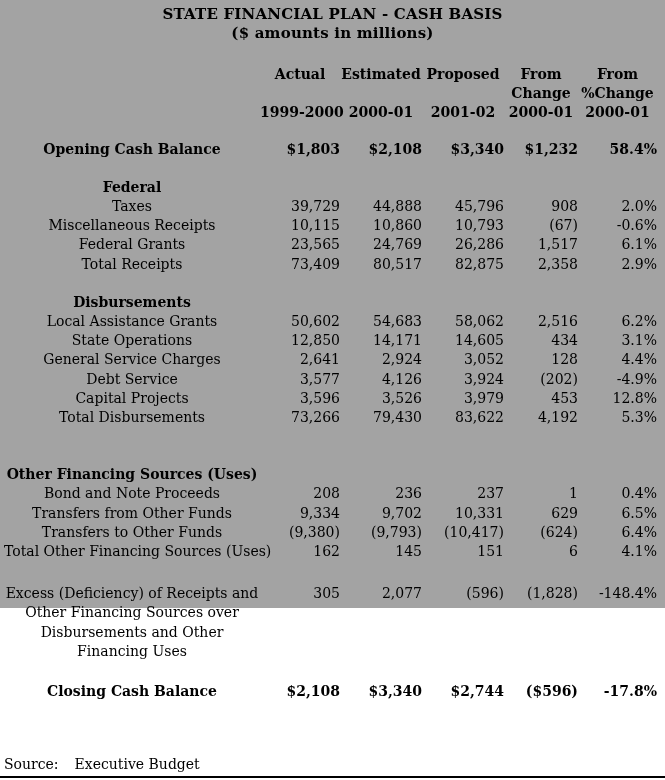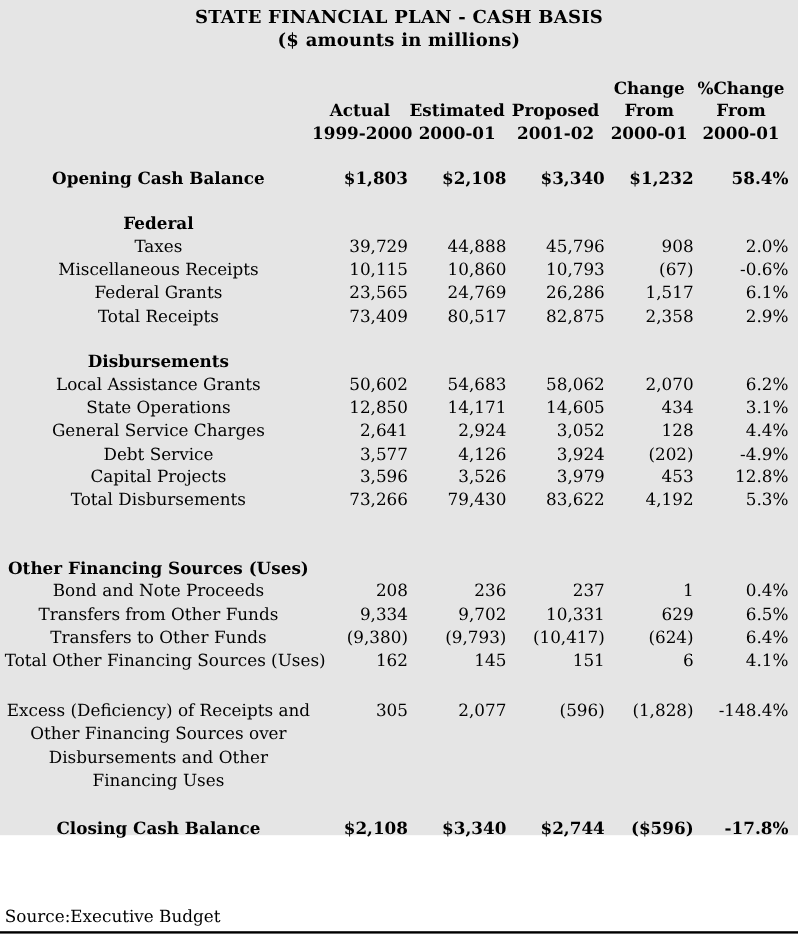--- a/index.html
+++ b/index.html
@@ -5,22 +5,22 @@
   * { margin: 0; padding: 0; box-sizing: border-box; }
   html, body { background: #ffffff; }
   body {
     width: 665px; height: 780px;
     font-family: "DejaVu Serif", "Liberation Serif", serif;
     color: #000000;
     overflow: hidden;
   }
   .page {
     position: relative;
-    width: 665px; height: 696px;
-    background: #e5e5e5;
+    width: 665px; height: 608px;
+    background: #a3a3a3;
   }
   .title-block {
     padding-top: 5px;
     text-align: center;
     font-weight: bold;
     font-size: 15px;
     line-height: 19px;
     letter-spacing: 0.2px;
   }
   table.fin-table {
@@ -44,21 +44,21 @@
   td.num { text-align: right; }
   tr.bold td { font-weight: bold; }
   tr.section td.label { font-weight: bold; }
   tr.spacer td { height: auto; line-height: 0; font-size: 0; }
   .source-row {
     position: absolute;
     left: 4px; top: 755px;
     font-size: 14px;
     line-height: 19px;
   }
-  .source-row .source-value { }
+  .source-row .source-value { margin-left: 16px; }
   .bottom-rule {
     position: absolute;
     left: 0; top: 776px;
     width: 665px; height: 2px;
     background: #000000;
   }
 </style>
 </head>
 <body>
 
@@ -74,33 +74,33 @@
       <col style="width:256px">
       <col style="width:80px">
       <col style="width:82px">
       <col style="width:82px">
       <col style="width:74px">
       <col style="width:79px">
     </colgroup>
     <thead>
       <tr class="hrow">
         <td class="label"></td>
+        <td>Actual</td>
+        <td>Estimated</td>
+        <td>Proposed</td>
+        <td>From</td>
+        <td>From</td>
+      </tr>
+      <tr class="hrow">
+        <td class="label"></td>
         <td></td>
         <td></td>
         <td></td>
         <td>Change</td>
         <td>%Change</td>
-      </tr>
-      <tr class="hrow">
-        <td class="label"></td>
-        <td>Actual</td>
-        <td>Estimated</td>
-        <td>Proposed</td>
-        <td>From</td>
-        <td>From</td>
       </tr>
       <tr class="hrow">
         <td class="label"></td>
         <td>1999-2000</td>
         <td>2000-01</td>
         <td>2001-02</td>
         <td>2000-01</td>
         <td>2000-01</td>
       </tr>
     </thead>
@@ -168,21 +168,21 @@
           <td class="num"></td>
           <td class="num"></td>
           <td class="num"></td>
           <td class="num"></td>
         </tr>
         <tr class="">
           <td class="label">Local Assistance Grants</td>
           <td class="num">50,602</td>
           <td class="num">54,683</td>
           <td class="num">58,062</td>
-          <td class="num">2,070</td>
+          <td class="num">2,516</td>
           <td class="num">6.2%</td>
         </tr>
         <tr class="">
           <td class="label">State Operations</td>
           <td class="num">12,850</td>
           <td class="num">14,171</td>
           <td class="num">14,605</td>
           <td class="num">434</td>
           <td class="num">3.1%</td>
         </tr>

